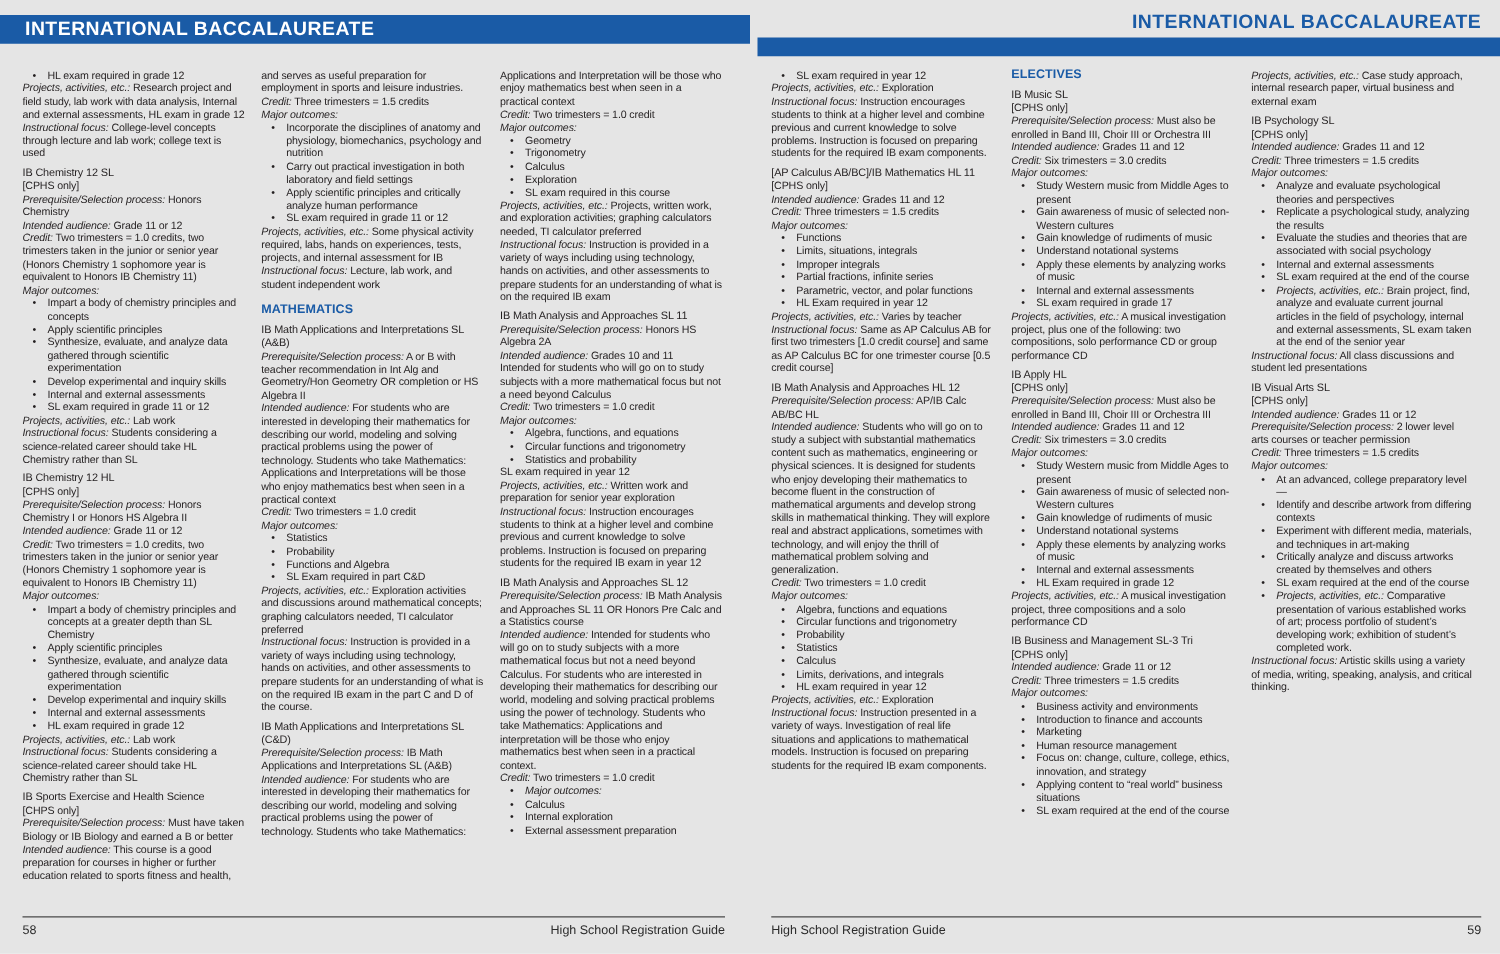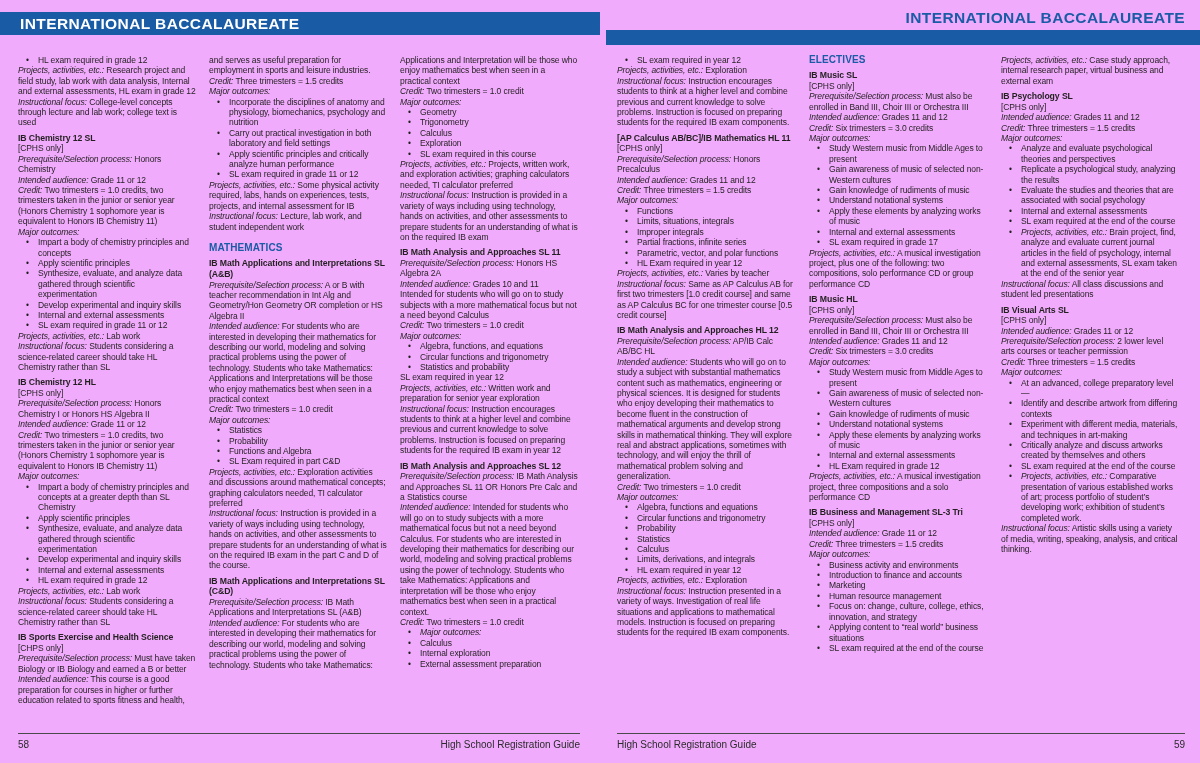--- a/index.html
+++ b/index.html
@@ -1,36 +1,36 @@
 <!DOCTYPE html>
 <html style="--accent: #1a5ba6; --ink: #231f20;"><head>
 <meta charset="utf-8">
 <style>
   * { margin:0; padding:0; box-sizing:border-box; }
   html,body { width:1200px; height:763px; }
   body { font-family:"Liberation Sans", sans-serif; background:#ffffff; color:#231f20; }
-  .spread { position:relative; width:1200px; height:763px; background:#f0abfc; overflow:hidden; }
+  .spread { position:relative; width:1200px; height:763px; background:#e5e5e5; overflow:hidden; }
   .page { position:absolute; top:0; width:600px; height:763px; }
   #page-left { left:0; }
   #page-right { left:600px; }
 
   .band-left { position:absolute; top:12px; left:0; width:100%; height:23px;
     background:var(--accent,#1a5ba6); color:#fff; font-weight:bold; font-size:15.5px;
     line-height:23px; padding-left:20px; letter-spacing:0.4px; }
   .title-right { position:absolute; top:9px; right:15px; color:var(--accent,#1a5ba6);
     font-weight:bold; font-size:15.5px; letter-spacing:0.4px; }
   .band-right { position:absolute; top:30px; left:6px; width:594px; height:15px;
     background:var(--accent,#1a5ba6); }
 
   .cols { position:absolute; top:55px; left:18px; display:flex; gap:13px;
     height:662px; overflow:hidden; }
   #page-right .cols { left:17px; gap:14px; }
   .col { width:178px; font-size:8.5px; line-height:10.4px; letter-spacing:-0.1px; }
 
-  .b-heading { font-weight:bold; margin-top:5px; font-size:8.7px; line-height:10.6px; }
+  .b-heading { font-weight:normal; margin-top:5px; font-size:8.7px; line-height:10.6px; }
   .b-section { font-weight:bold; color:var(--accent,#1a5ba6); margin-top:11px;
     font-size:10px; letter-spacing:0.1px; }
   .col > div:first-child { margin-top:0; }
   .b-italic { font-style:italic; }
   .b-para i, .b-bullet i, .b-italic { font-style:italic; }
   .b-bullet { position:relative; padding-left:20px; }
   .b-bullet::before { content:"\2022"; position:absolute; left:8px; }
 
   .footer { position:absolute; bottom:13px; left:18px; width:562px;
     border-top:1px solid #4a4a4a; padding-top:5px; display:flex;
@@ -152,21 +152,20 @@
   <div class="page" id="page-right">
     <div class="title-right">INTERNATIONAL BACCALAUREATE</div>
     <div class="band-right"></div>
     <div class="cols">
         <div class="col">
           <div class="b-bullet">SL exam required in year 12</div>
           <div class="b-para"><i>Projects, activities, etc.:</i> Exploration</div>
           <div class="b-para"><i>Instructional focus:</i> Instruction encourages students to think at a higher level and combine previous and current knowledge to solve problems.  Instruction is focused on preparing students for the required IB exam components.</div>
           <div class="b-heading">[AP Calculus AB/BC]/IB Mathematics HL 11</div>
           <div class="b-plain">[CPHS only]</div>
-          <div class="b-para"><i>Prerequisite/Selection process:</i> Honors Precalculus</div>
           <div class="b-para"><i>Intended audience:</i> Grades 11 and 12</div>
           <div class="b-para"><i>Credit:</i> Three trimesters = 1.5 credits</div>
           <div class="b-italic">Major outcomes:</div>
           <div class="b-bullet">Functions</div>
           <div class="b-bullet">Limits, situations, integrals</div>
           <div class="b-bullet">Improper integrals</div>
           <div class="b-bullet">Partial fractions, infinite series</div>
           <div class="b-bullet">Parametric, vector, and polar functions</div>
           <div class="b-bullet">HL Exam required in year 12</div>
           <div class="b-para"><i>Projects, activities, etc.:</i> Varies by teacher</div>
@@ -195,21 +194,21 @@
           <div class="b-para"><i>Credit:</i> Six trimesters = 3.0 credits</div>
           <div class="b-italic">Major outcomes:</div>
           <div class="b-bullet">Study Western music from Middle Ages to present</div>
           <div class="b-bullet">Gain awareness of music of selected non-Western cultures</div>
           <div class="b-bullet">Gain knowledge of rudiments of music</div>
           <div class="b-bullet">Understand notational systems</div>
           <div class="b-bullet">Apply these elements by analyzing works of music</div>
           <div class="b-bullet">Internal and external assessments</div>
           <div class="b-bullet">SL exam required in grade 17</div>
           <div class="b-para"><i>Projects, activities, etc.:</i> A musical investigation project, plus one of the following: two compositions, solo performance CD or group performance CD</div>
-          <div class="b-heading">IB Music HL</div>
+          <div class="b-heading">IB Apply HL</div>
           <div class="b-plain">[CPHS only]</div>
           <div class="b-para"><i>Prerequisite/Selection process:</i> Must also be enrolled in Band III, Choir III or Orchestra III</div>
           <div class="b-para"><i>Intended audience:</i> Grades 11 and 12</div>
           <div class="b-para"><i>Credit:</i> Six trimesters = 3.0 credits</div>
           <div class="b-italic">Major outcomes:</div>
           <div class="b-bullet">Study Western music from Middle Ages to present</div>
           <div class="b-bullet">Gain awareness of music of selected non-Western cultures</div>
           <div class="b-bullet">Gain knowledge of rudiments of music</div>
           <div class="b-bullet">Understand notational systems</div>
           <div class="b-bullet">Apply these elements by analyzing works of music</div>

